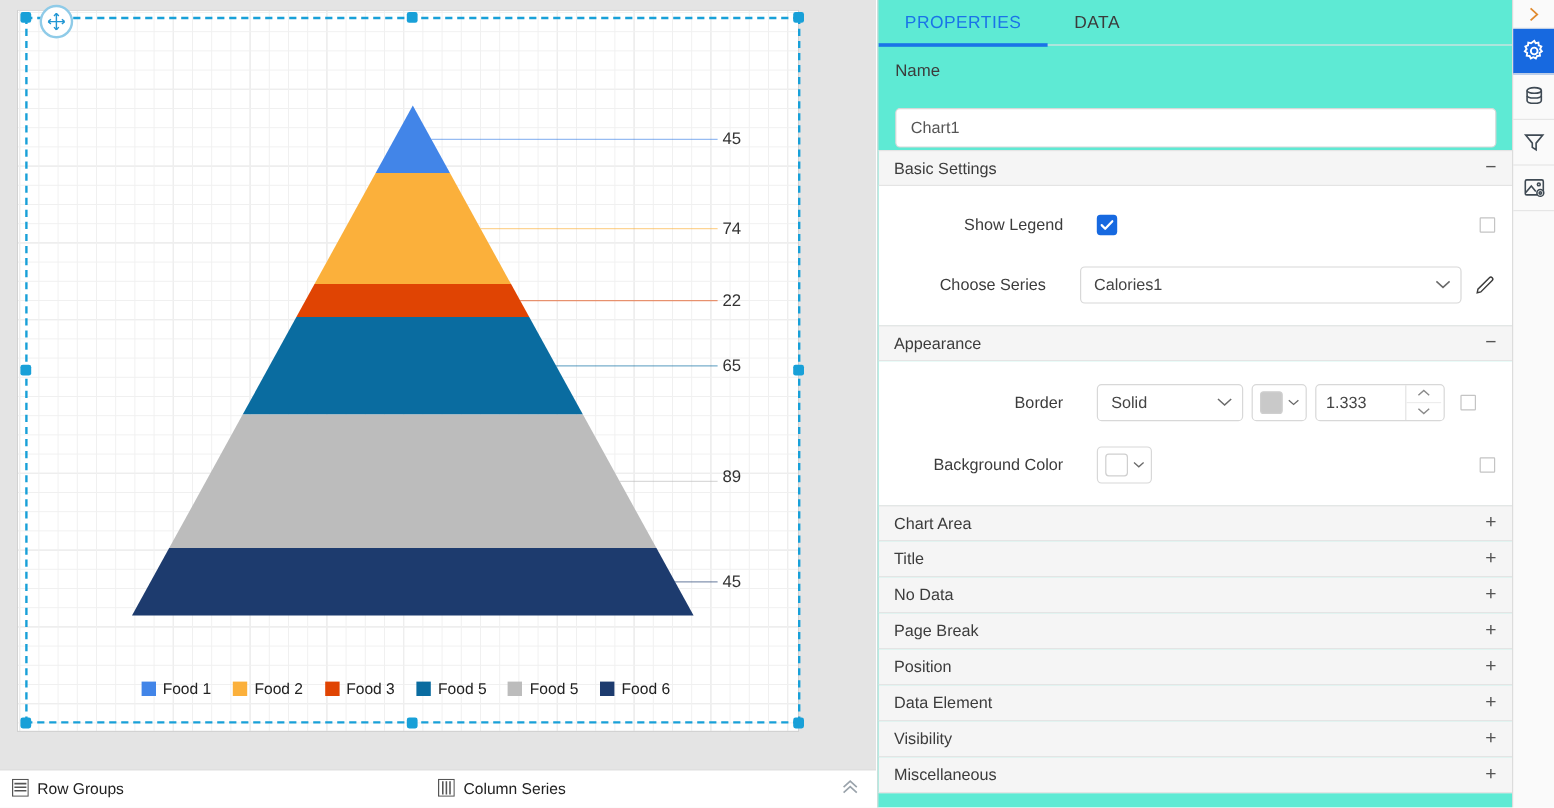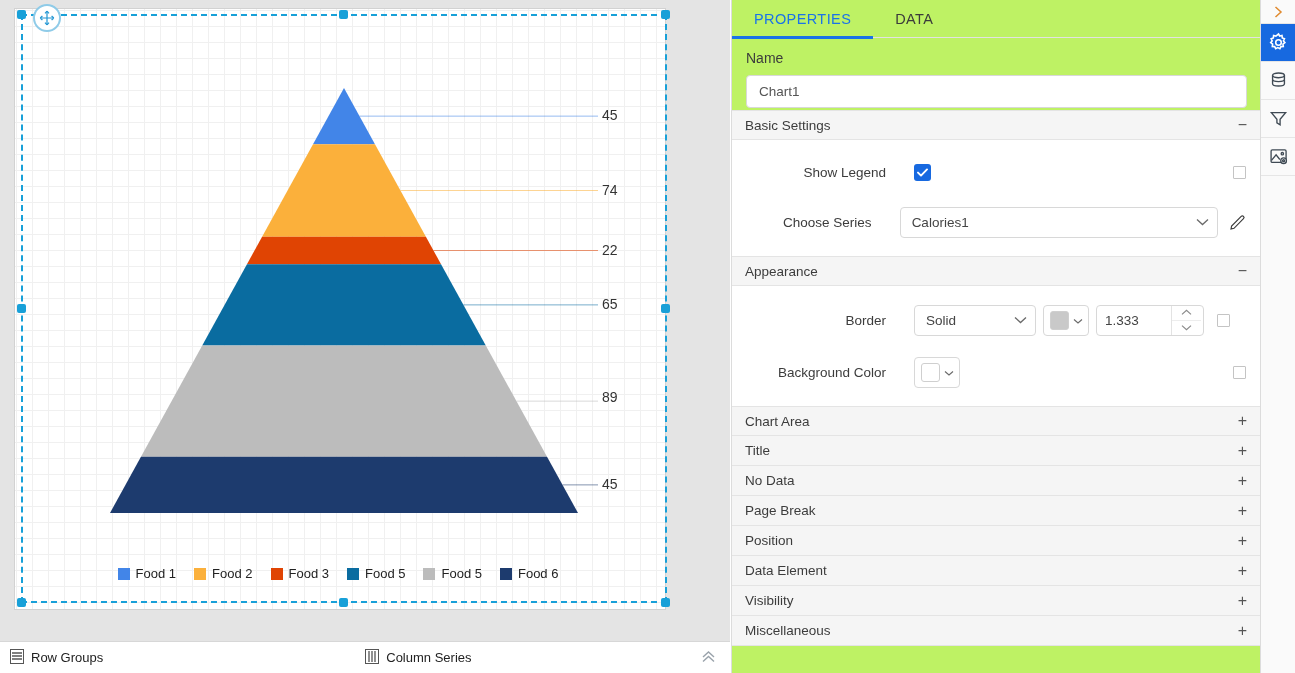--- a/index.html
+++ b/index.html
@@ -80,38 +80,38 @@
     display: flex; align-items: center;
   }
   #bottom-bar .grp { display: flex; align-items: center; gap: 7px; font-size: 13px; color: #222; }
   #rowgroups-btn { margin-left: 10px; }
   #colgroups-btn { margin-left: 262px; }
   #collapse-btn { margin-left: auto; margin-right: 14px; color: #9aa3ab; font-size: 15px; cursor: pointer; }
 
   
   #props-panel {
     position: absolute; left: 731px; top: 0; width: 529px; height: 673px;
-    background: #bef264;
+    background: #5eead4;
     border-left: 1px solid #dcdcdc;
     overflow: hidden;
   }
   #tabs { display: flex; height: 38px; border-bottom: 1px solid #e2e2e2; }
   .tab {
     padding: 0 22px; height: 38px; line-height: 38px;
     font-size: 14.5px; letter-spacing: .4px; color: #3b3b3b; cursor: pointer;
     position: relative;
   }
   .tab.active { color: #1a73e8; font-weight: normal; }
   .tab.active::after {
     content: ""; position: absolute; left: 0; right: 0; bottom: -1px; height: 3px; background: #1a73e8;
   }
 
   .field-label { font-size: 14px; color: #3c3c3c; }
   #name-block { padding: 12px 14px 2px 14px; }
-  #name-label { margin-bottom: 9px; }
+  #name-label { margin-bottom: 24px; }
   #name-input {
     width: 501px; height: 33px; border: 1px solid #d8d8d8; border-radius: 4px;
     padding: 0 12px; font-size: 13.5px; color: #555;
     font-family: "Liberation Sans", sans-serif; background: #fff; outline: none;
   }
   .section-header {
     height: 30px; background: #f5f5f5; border-top: 1px solid #e4e4e4; border-bottom: 1px solid #e4e4e4;
     display: flex; align-items: center; padding: 0 13px;
     font-size: 13.5px; color: #3c3c3c; cursor: pointer;
   }

